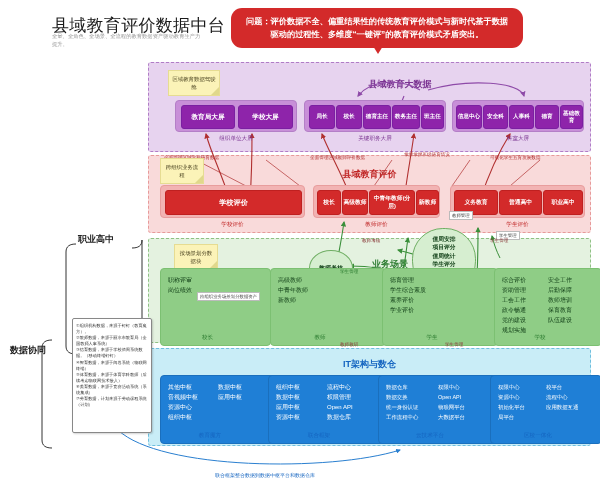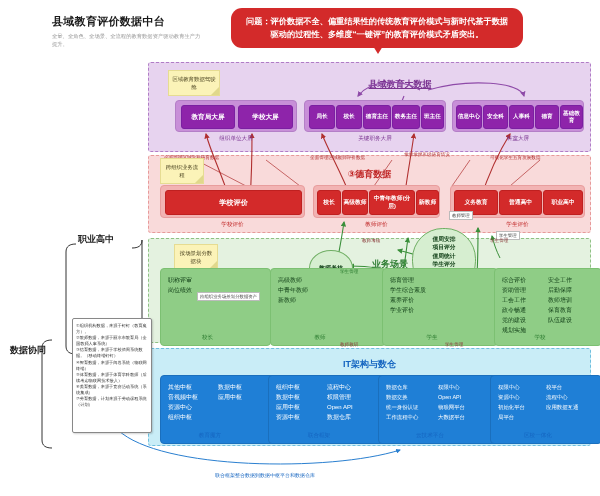--- a/index.html
+++ b/index.html
@@ -6,21 +6,21 @@
   body{
     width:600px;height:496px;
     background:#ffffff;
     font-family:"Liberation Sans","DejaVu Sans",sans-serif;
     position:relative;overflow:hidden;
     color:#222;
   }
   .abs{position:absolute;box-sizing:border-box;}
 
   
-  #title{left:52px;top:14px;font-size:11px;font-weight:bold;color:#1a1a1a;letter-spacing:.3px;}
+  #title{left:52px;top:14px;font-size:17px;font-weight:normal;color:#1a1a1a;letter-spacing:.3px;}
   #subtitle{left:52px;top:32px;width:150px;font-size:5.3px;line-height:8px;color:#999;}
 
   
   #problem{
     left:231px;top:8px;width:292px;
     background:#d32a2a;border-radius:11px;
     padding:7px 13px;color:#fff;font-size:8.2px;line-height:13px;
     font-weight:bold;text-align:center;
   }
   #problem-tail{
@@ -35,21 +35,21 @@
   #band-pink{left:148px;top:155px;width:443px;height:78px;background:#f9dada;border-color:#e79a9a;}
   #band-green{left:148px;top:238px;width:443px;height:105px;background:#e4f2e0;border-color:#8fc184;}
   #band-blue{left:148px;top:348px;width:443px;height:98px;background:#c9edf7;border-color:#6fbede;}
 
   .band-title{width:100%;text-align:center;font-size:9px;font-weight:bold;}
   #t-purple{left:0;top:78px;color:#7a3391;}
   #t-pink{left:0;top:168px;color:#c02626;}
   #t-green{left:0;top:258px;color:#2e7d32;}
   #t-blue{left:0;top:358px;color:#1565c0;}
   #t-purple,#t-pink,#t-green,#t-blue{position:absolute;}
-  #t-purple{left:300px;width:200px;text-decoration:underline;}
+  #t-purple{left:300px;width:200px;}
   #t-pink{left:148px;width:443px;}
   #t-green{left:330px;width:120px;}
   #t-blue{left:148px;width:443px;}
 
   
   .grp{border-radius:4px;}
   .grp-purple{background:#c88fd8;border:1px solid #b47fc7;}
   .grp-pink{background:#f2b3b3;border:1px solid #e89d9d;}
 
   .cap{position:absolute;text-align:center;font-size:5.6px;}
@@ -135,21 +135,21 @@
 
 <div class="abs" id="problem">问题：评价数据不全、偏重结果性的传统教育评价模式与新时代基于数据驱动的过程性、多维度“一键评”的教育评价模式矛盾突出。</div>
 <div class="abs" id="problem-tail"></div>
 
 <div class="abs band" id="band-purple"></div>
 <div class="abs band" id="band-pink"></div>
 <div class="abs band" id="band-green"></div>
 <div class="abs band" id="band-blue"></div>
 
 <div class="band-title" id="t-purple">县域教育大数据</div>
-<div class="band-title" id="t-pink">③德育数据</div>
+<div class="band-title" id="t-pink">县域教育评价</div>
 <div class="band-title" id="t-green">业务场景</div>
 <div class="band-title" id="t-blue">IT架构与数仓</div>
 
 <svg class="overlay">
   <defs>
     <marker id="ar-r" markerWidth="5" markerHeight="5" refX="4" refY="2.5" orient="auto">
       <path d="M0,0 L5,2.5 L0,5 z" fill="#b03030"></path>
     </marker>
     <marker id="ar-p" markerWidth="5" markerHeight="5" refX="4" refY="2.5" orient="auto">
       <path d="M0,0 L5,2.5 L0,5 z" fill="#8e4aa8"></path>

